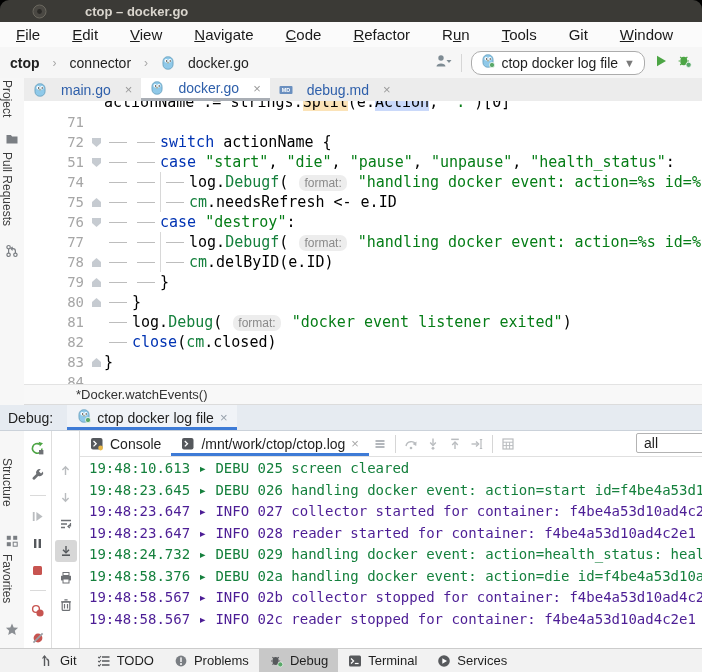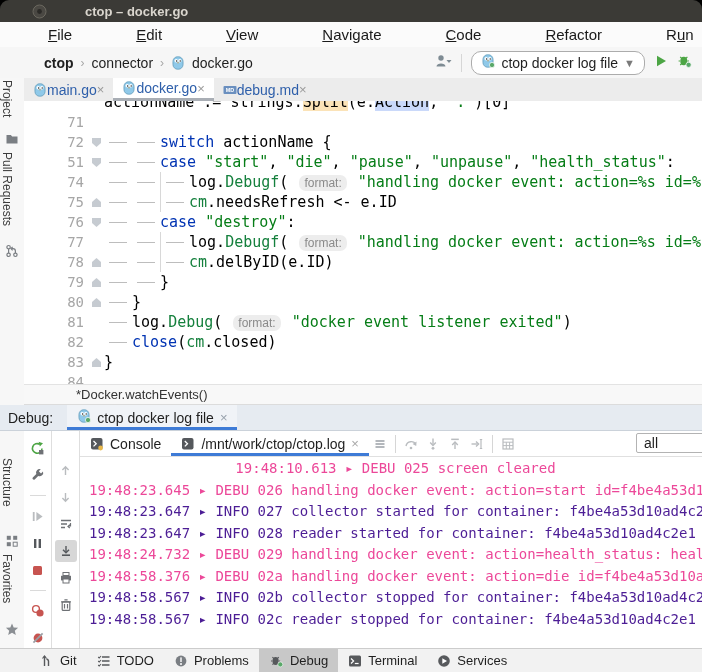--- a/index.html
+++ b/index.html
@@ -8,43 +8,43 @@
   .win{position:absolute;inset:0;}
   
   .titlebar{position:absolute;top:0;left:0;right:0;height:22px;background:#3B3A36;
     border-radius:9px 9px 0 0;display:flex;align-items:center;color:#DAD6CE;
     font-size:13px;font-weight:bold;}
   .winbtn{margin-left:32px;width:15px;height:15px;flex:none;}
   .titletext{margin-left:38px;}
   
   .menubar{position:absolute;top:22px;left:0;right:0;height:25px;background:#FBFBFB;
     display:flex;align-items:center;font-size:15px;color:#1A1A1A;}
-  .menuitem{padding:0 16px;cursor:default;margin-left:32px;}
+  .menuitem{padding:0 16px;cursor:default;}
   .menuitem u{text-decoration:underline;}
   
   .toolbar{position:absolute;top:47px;left:0;right:0;height:31px;background:#F6F6F6;
     border-bottom:1px solid #E2E2E2;display:flex;align-items:center;font-size:14px;color:#1F1F1F;}
-  .crumbs{display:flex;align-items:center;gap:7px;margin-left:44px;}
+  .crumbs{display:flex;align-items:center;gap:13px;padding-left:10px;}
   .crumbs .sep{color:#A8A8A8;font-size:12px;}
   .crumbs .root{font-weight:bold;}
   .toolbar-right{margin-left:auto;display:flex;align-items:center;gap:9px;padding-right:10px;}
   .vsep{width:1px;height:18px;background:#D6D6D6;}
   .runcombo{display:flex;align-items:center;gap:6px;background:#fff;border:1px solid #ACACAC;
     border-radius:10px;padding:2px 9px;height:18px;}
   .runcombo .caret{color:#7A7A7A;font-size:11px;}
   
   .stripe{position:absolute;left:0;top:78px;width:24px;bottom:24px;background:#F7F7F7;
     border-right:1px solid #DADADA;}
   .stripelabel{position:absolute;left:0;width:24px;writing-mode:vertical-lr;
     font-size:12px;color:#3C3C3C;display:flex;justify-content:center;}
   .stripeicon{position:absolute;left:5px;width:14px;height:14px;}
   
   .tabbar{position:absolute;left:24px;top:78px;right:0;height:23px;background:#ECECEC;
     display:flex;font-size:14px;}
-  .etab{display:flex;align-items:center;gap:0;padding:0 9px;color:#2E5FAA;}
+  .etab{display:flex;align-items:center;gap:14px;padding:0 9px;color:#2E5FAA;}
   .etab .x{color:#9A9A9A;font-size:13px;}
   .etab.active{background:#FFFFFF;border-bottom:3px solid #A9AEB5;}
   
   .editor{position:absolute;left:24px;top:101px;right:0;height:283px;background:#fff;
     overflow:hidden;font-family:"DejaVu Sans Mono",monospace;font-size:15px;}
   .row{display:flex;height:20px;line-height:20px;}
   .row.clip{height:11px;overflow:hidden;}
   .row.clip .codeln{margin-top:-9px;}
   .gutter{width:60px;flex:none;text-align:right;color:#A6A6A6;font-size:14px;padding-right:5px;}
   .foldcol{width:15px;flex:none;position:relative;}
@@ -87,21 +87,21 @@
     align-items:center;font-size:14px;color:#1F1F1F;position:relative;}
   .dtab{display:flex;align-items:center;gap:6px;height:100%;padding:0 10px;position:relative;}
   .dtab.active::after{content:"";position:absolute;left:0;right:0;bottom:0;height:3px;background:#3E7BD6;}
   .dtab .x{color:#A7A7A7;font-size:13px;}
   .ticon{width:22px;height:20px;display:flex;align-items:center;justify-content:center;flex:none;}
   .allbox{position:absolute;right:-6px;top:2px;width:72px;height:20px;border:1px solid #B3B3B3;
     background:#fff;border-radius:2px;font-size:14px;display:flex;align-items:center;padding-left:7px;box-sizing:border-box;}
   .log{position:absolute;left:0;right:0;top:27px;bottom:0;background:#fff;overflow:hidden;
     font-family:"DejaVu Sans Mono",monospace;font-size:14px;line-height:21.5px;
     padding-left:9px;white-space:pre;}
-  .logline.DEBU{color:#ec4899;text-align:center;} .logline.INFO{color:#4c1d95;}
+  .logline.DEBU{color:#15803d;} .logline.INFO{color:#4c1d95;}
   
   .bottombar{position:absolute;left:0;right:0;top:648px;height:24px;background:#F2F2F2;
     border-top:1px solid #CCCCCC;box-sizing:border-box;display:flex;align-items:center;
     font-size:13px;color:#1F1F1F;padding-left:30px;}
   .bitem{display:flex;align-items:center;gap:6px;height:100%;padding:0 10px;}
   .bitem.active{background:#C8C8C8;}
   svg{display:block;}
 </style>
 </head>
 <body>

